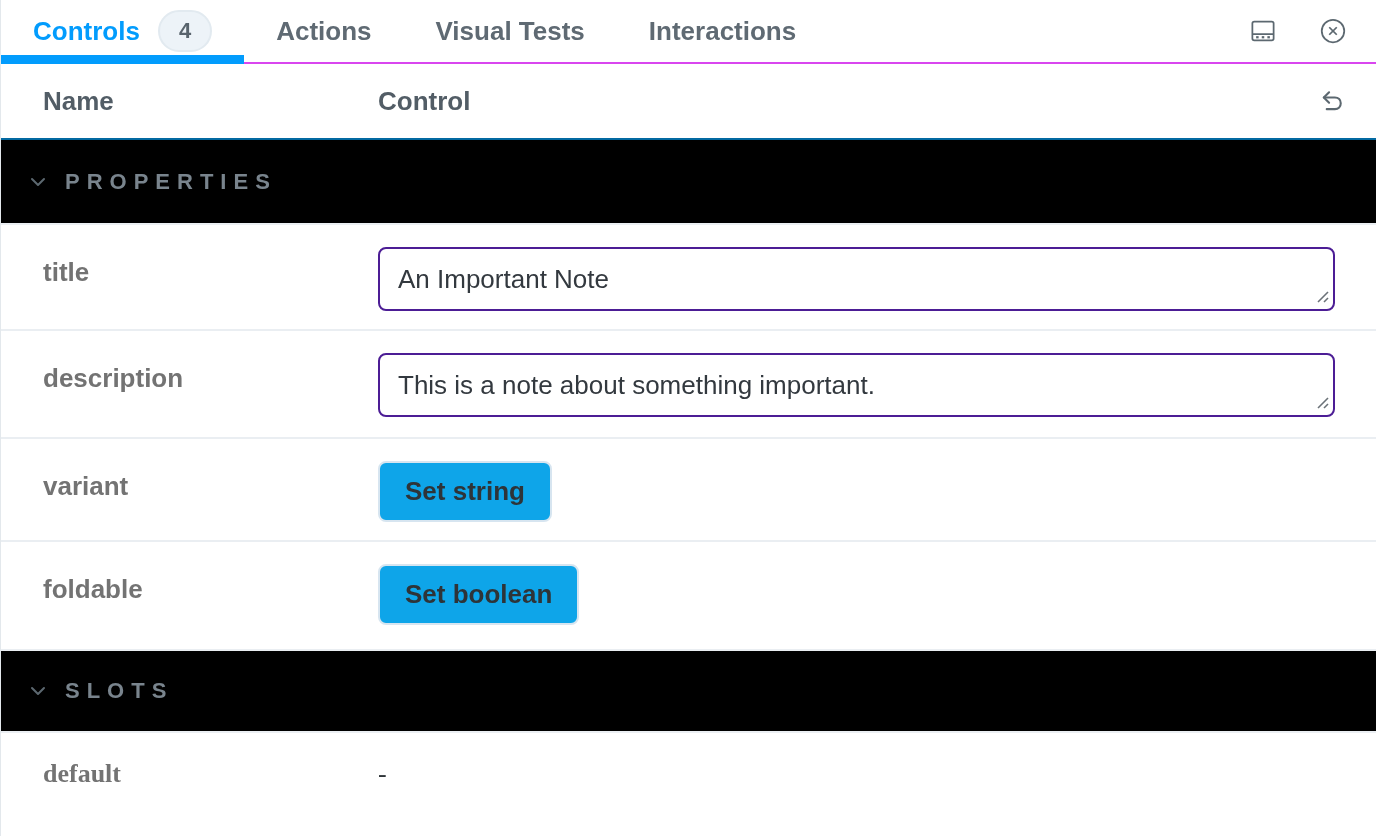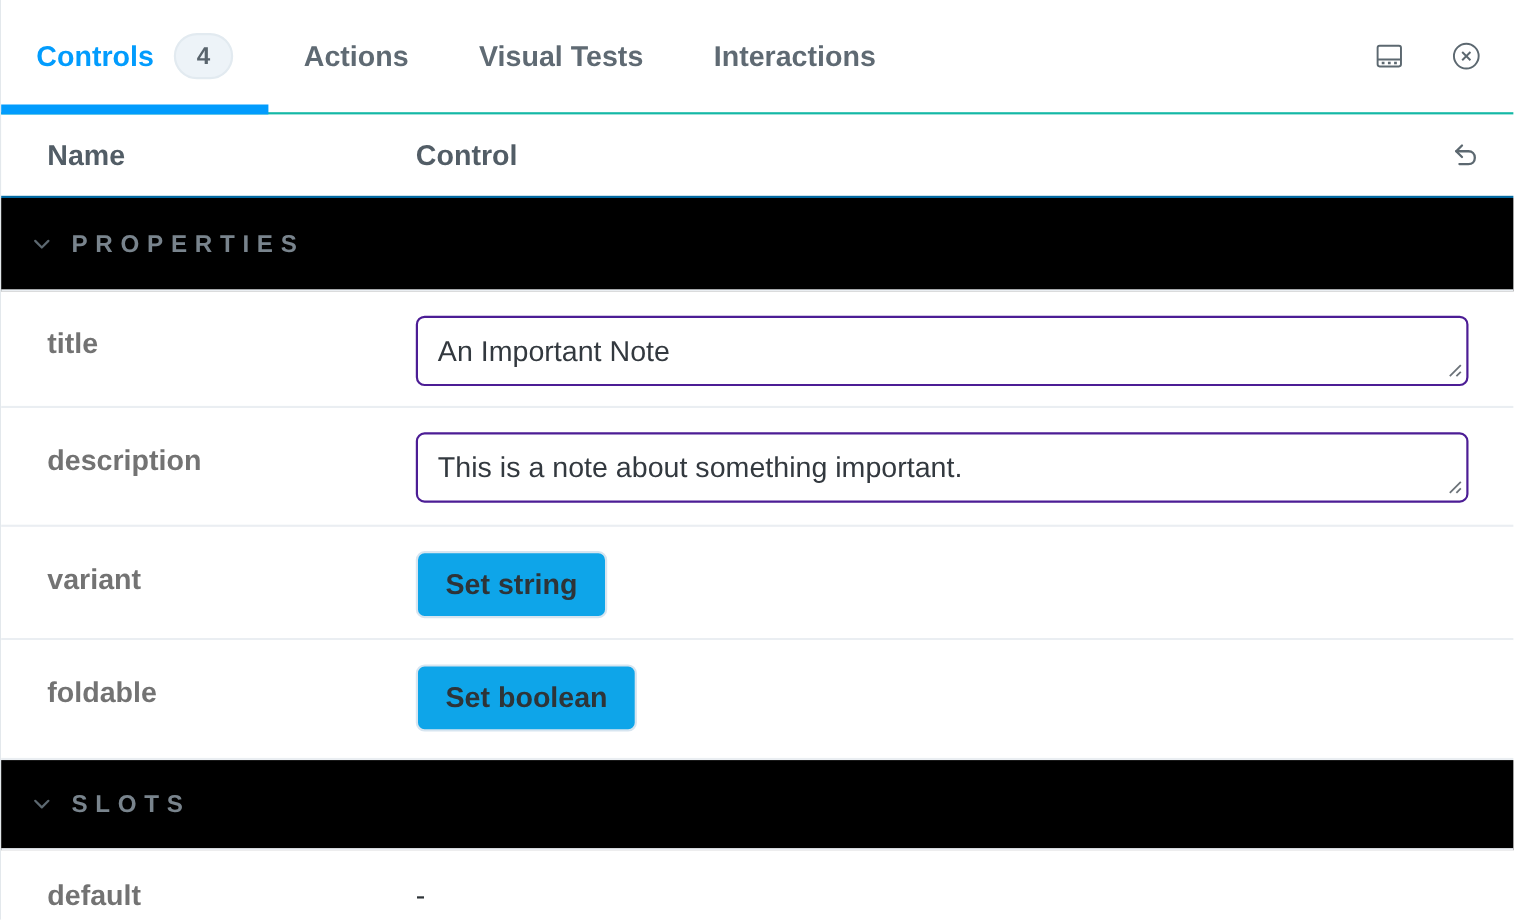--- a/index.html
+++ b/index.html
@@ -6,24 +6,24 @@
   html, body { width: 1376px; height: 836px; overflow: hidden; }
   body {
     font-family: "Liberation Sans", "DejaVu Sans", sans-serif;
     background: #ffffff;
     color: #2E3438;
     border-left: 1px solid #E3E8EC;
   }
 
   
   .tabbar {
-    height: 104px;
+    height: 64px;
     display: flex;
     align-items: stretch;
-    border-bottom: 2px solid #14b8a6;
+    border-bottom: 2px solid #d946ef;
     background: #ffffff;
   }
   .tab {
     display: flex;
     align-items: center;
     gap: 18px;
     padding: 0 32px;
     font-size: 26px;
     font-weight: 700;
     color: #5F6A73;
@@ -108,21 +108,21 @@
     display: grid;
     grid-template-columns: 335px 1fr;
     padding: 0 41px 0 42px;
     border-bottom: 2px solid #EAEEF2;
     background: #ffffff;
   }
   .row.h-title    { height: 106px; }
   .row.h-desc     { height: 108px; }
   .row.h-variant  { height: 103px; }
   .row.h-foldable { height: 109px; }
-  .row.h-default  { height: 87px; border-bottom: none; }
+  .row.h-default  { height: 87px; border-bottom: none; font-family: Liberation Serif, serif; }
   .row-label {
     padding-top: 32px;
     font-size: 26px;
     font-weight: 700;
     color: #737373;
   }
   .row.h-default .row-label { padding-top: 26px; }
   .row-control { padding-top: 22px; position: relative; }
   .row.h-default .row-control { padding-top: 26px; }
 

